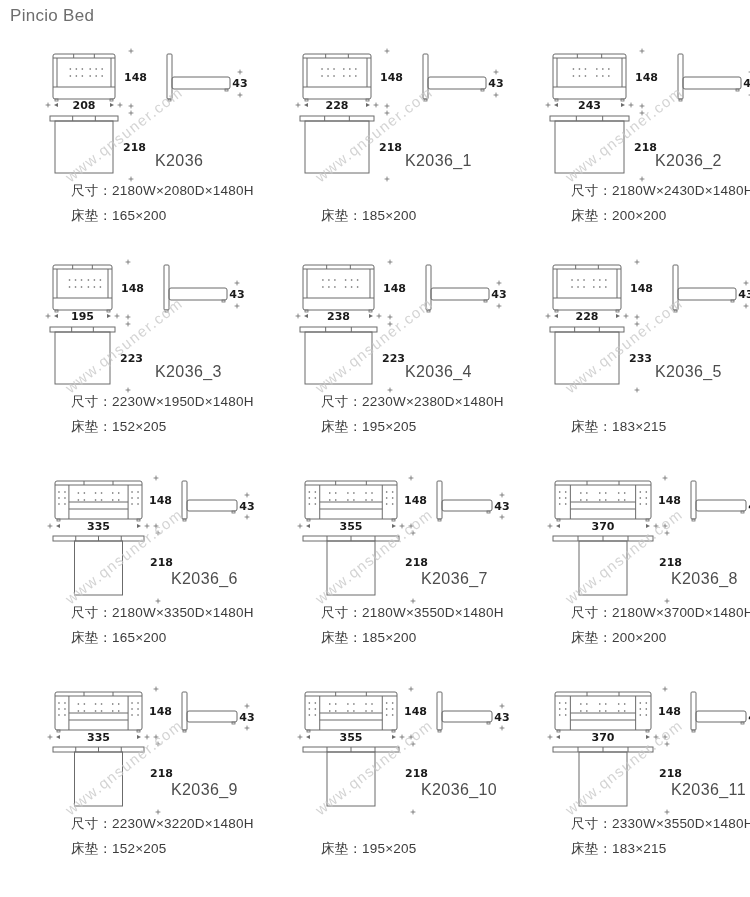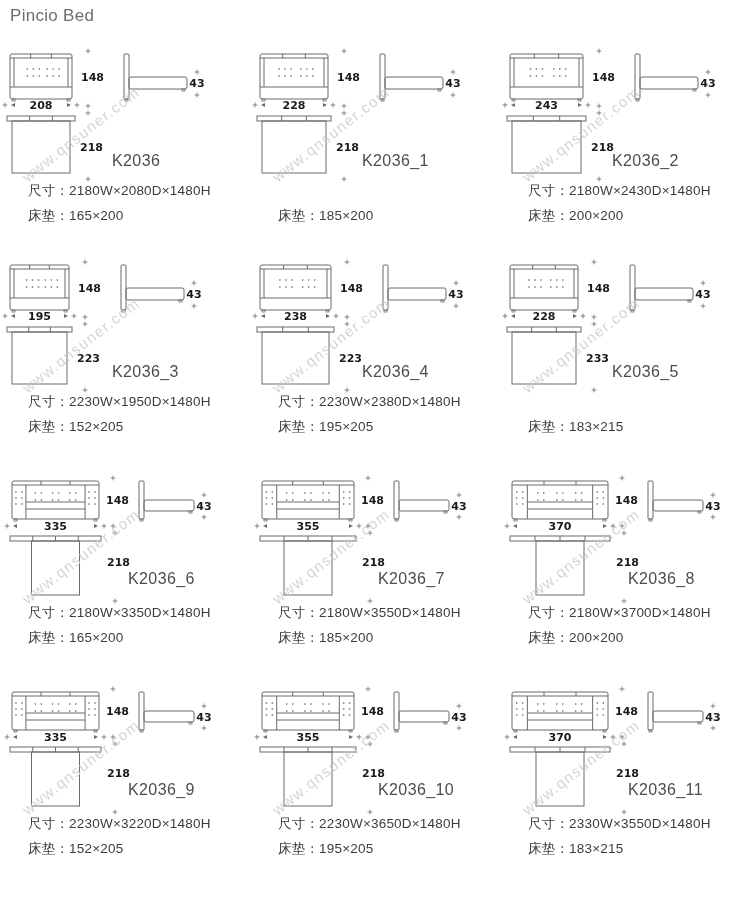--- a/index.html
+++ b/index.html
@@ -13,20 +13,21 @@
   }
   .title{
     margin:6px 0 20px 10px;
     font-size:17px;font-weight:400;color:var(--title);
     letter-spacing:0.3px;
   }
   .grid{
     display:grid;
     grid-template-columns:repeat(3,250px);
     grid-auto-rows:211px;
+    padding-left:43px;
   }
   .cell{position:relative;width:250px;height:211px;}
   .bed-drawing{position:absolute;left:0;top:0;}
   svg text{font-family:"DejaVu Sans","Liberation Sans",sans-serif;}
   .model{
     position:absolute;font-size:16px;color:var(--model);
     white-space:nowrap;letter-spacing:0.4px;
   }
   .style-A .model{left:112px;top:106px;}
   .style-B .model{left:128px;top:102px;}
@@ -766,21 +767,20 @@
         <line x1="82" y1="68" x2="82" y2="73" stroke="#6b6b6b" stroke-width="1"></line>
         <rect x="34" y="73" width="48" height="54" rx="0" fill="none" stroke="#6b6b6b" stroke-width="1"></rect>
         <line x1="117.6" y1="65" x2="122.4" y2="65" stroke="#6b6b6b" stroke-width="0.8"></line>
         <line x1="120" y1="62.6" x2="120" y2="67.4" stroke="#6b6b6b" stroke-width="0.8"></line>
         <line x1="117.6" y1="133" x2="122.4" y2="133" stroke="#6b6b6b" stroke-width="0.8"></line>
         <line x1="120" y1="130.6" x2="120" y2="135.4" stroke="#6b6b6b" stroke-width="0.8"></line>
         <text x="112" y="98" text-anchor="start" font-size="11" font-weight="bold" fill="#1a1a1a">218</text>
       </svg>
     <div class="wm">www.qnsuner.com</div>
     <div class="model">K2036_10</div>
-    <div class="spec spec-size"><span>尺寸：</span><span>2230W×3650D×1480H</span></div>
     <div class="spec spec-mattress"><span>床垫：</span><span>195×205</span></div>
   </div>
 
   <div class="cell style-B">
     <svg class="bed-drawing" width="250" height="150" viewBox="0 0 250 150">
         <rect x="12" y="13" width="96" height="38" rx="2" fill="none" stroke="#6b6b6b" stroke-width="1"></rect>
         <line x1="12" y1="17" x2="108" y2="17" stroke="#6b6b6b" stroke-width="1"></line>
         <line x1="44" y1="13" x2="44" y2="17" stroke="#6b6b6b" stroke-width="1"></line>
         <line x1="76" y1="13" x2="76" y2="17" stroke="#6b6b6b" stroke-width="1"></line>
         <rect x="14" y="51" width="3" height="2" rx="0" fill="none" stroke="#6b6b6b" stroke-width="0.8"></rect>

